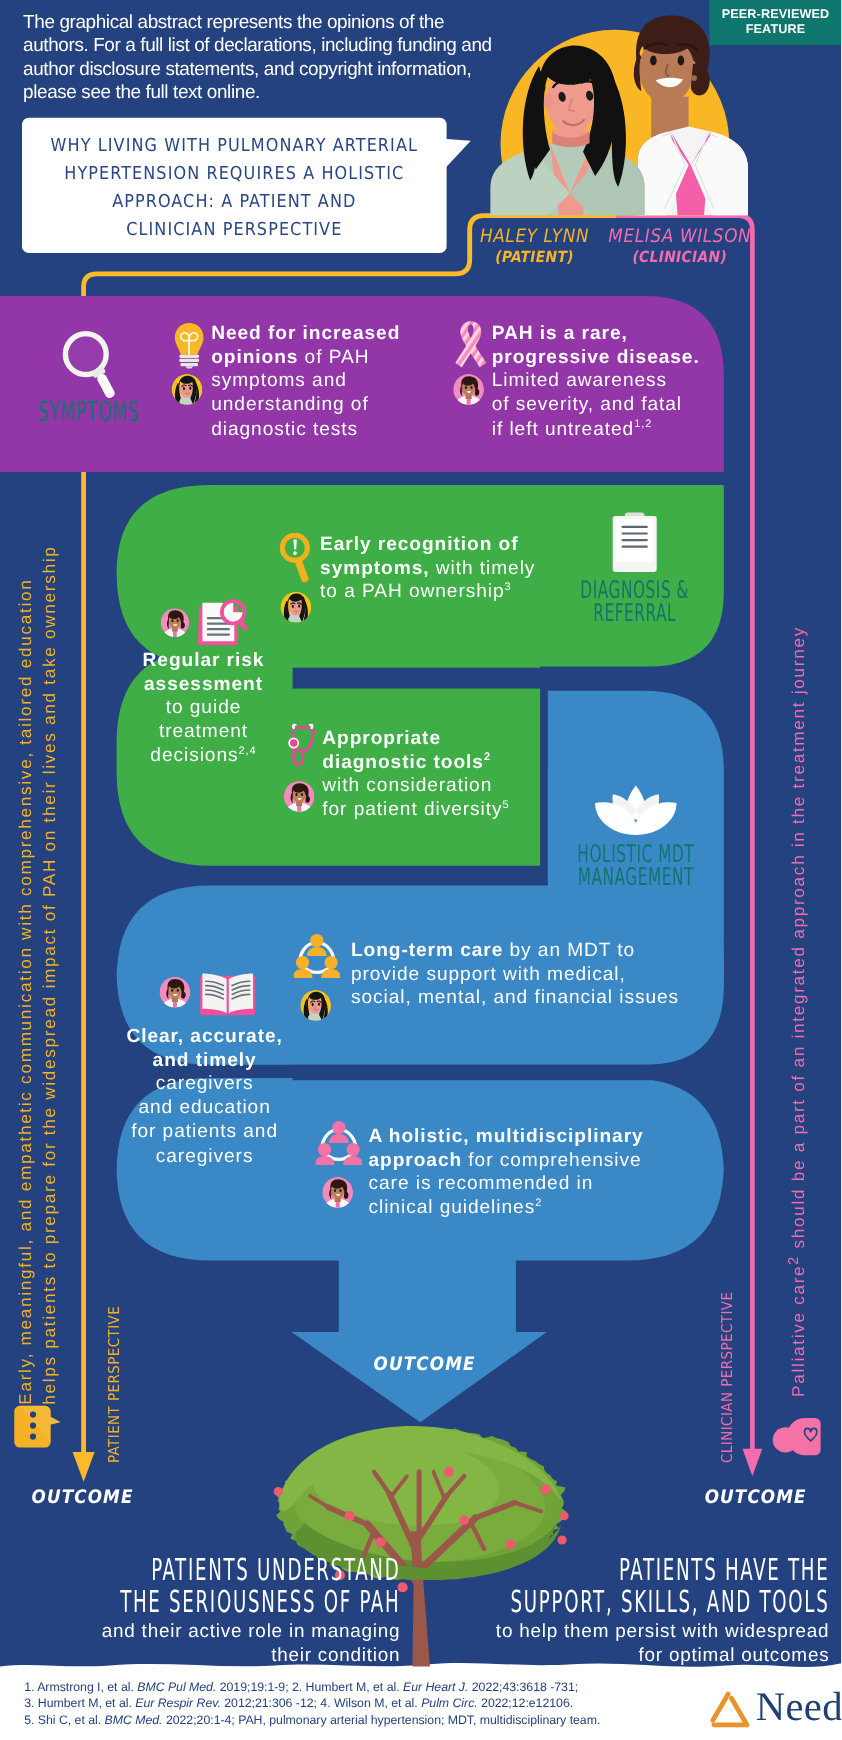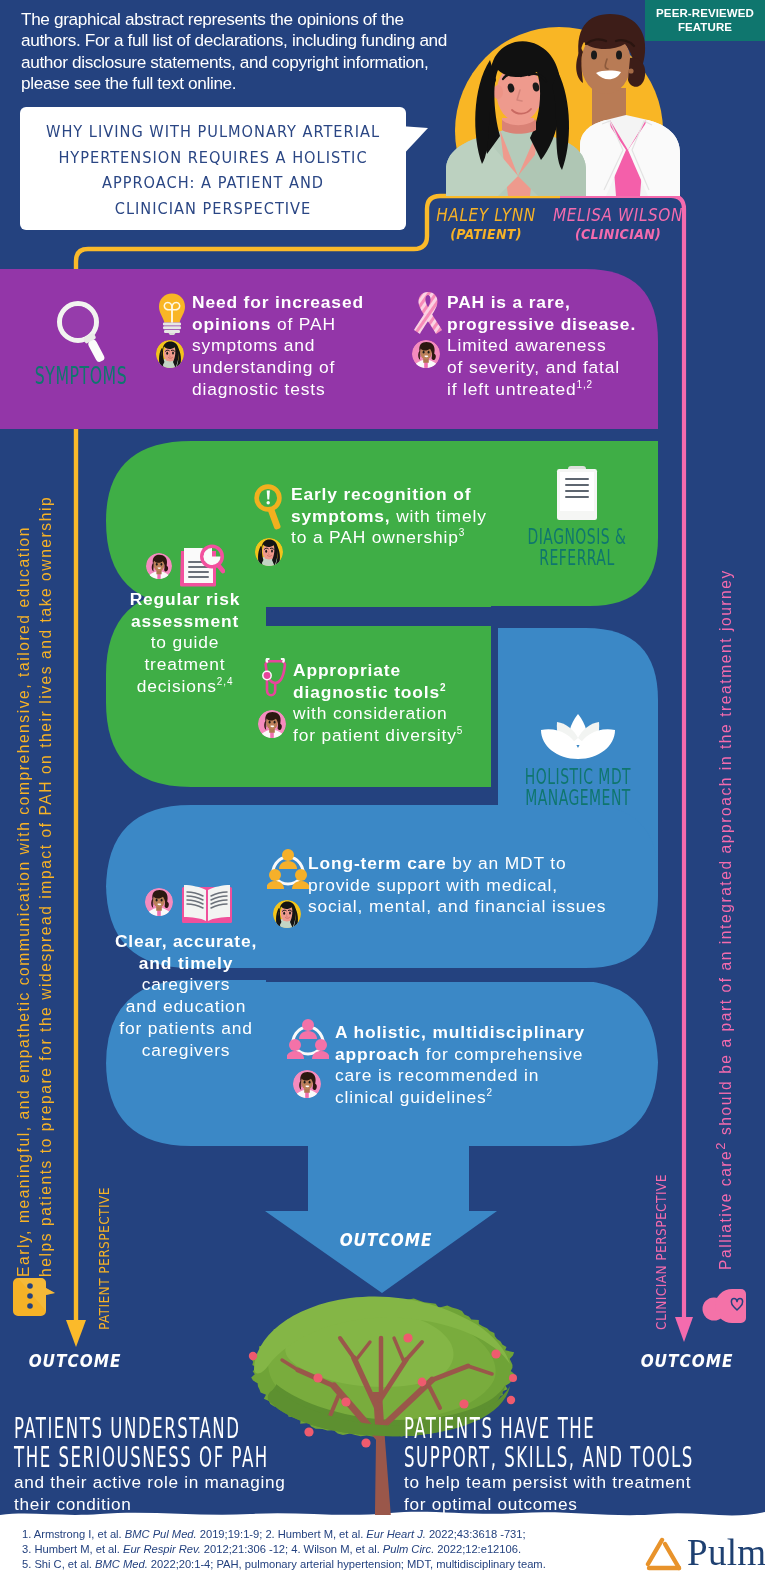--- a/index.html
+++ b/index.html
@@ -26,21 +26,21 @@
   .hdr-label > div{display:block;height:21px;line-height:21px;}
   .hdr-label > div > span{display:inline-block;transform:scaleY(1.42);}
   
   .btxt{color:#fff;font-size:17.4px;line-height:21.7px;letter-spacing:0.85px;}
   .btxt sup{font-size:10px;line-height:0;}
   
   .vrot{transform:rotate(-90deg);transform-origin:left top;white-space:nowrap;line-height:1;}
   
   .ocm{font-family:"DejaVu Sans Condensed","DejaVu Sans",sans-serif;font-style:italic;font-weight:bold;font-size:17px;letter-spacing:1px;color:#fff;text-align:center;}
   
-  .outc{text-align:left;color:#fff;}
+  .outc{text-align:right;color:#fff;}
   .oc-hd{font-family:"DejaVu Sans Condensed","DejaVu Sans",sans-serif;font-weight:300;font-size:18.4px;letter-spacing:1.55px;height:29px;line-height:29px;}
   .oc-hd > span{display:inline-block;transform:scaleY(1.5);transform-origin:center;}
   .oc-sub{font-size:17.2px;line-height:21.5px;letter-spacing:0.7px;}
   
   #refs{left:22px;top:1527px;width:620px;color:#24427F;font-size:11.2px;line-height:15.2px;letter-spacing:-0.02px;}
   #refs i{font-style:italic;}
 </style>
 </head>
 <body>
 
@@ -344,21 +344,21 @@
     <circle cx="21" cy="7" r="6" fill="#F6B02A"></circle>
     <path d="M21 13 C27 13 30 17 30 21 H12 C12 17 15 13 21 13 Z" fill="#F6B02A"></path>
     <circle cx="8" cy="27" r="6" fill="#F6B02A"></circle>
     <path d="M8 33 C14 33 17 37 17 41 H-1 C-1 37 2 33 8 33 Z" fill="#F6B02A"></path>
     <circle cx="34" cy="27" r="6" fill="#F6B02A"></circle>
     <path d="M34 33 C40 33 43 37 43 41 H25 C25 37 28 33 34 33 Z" fill="#F6B02A"></path>
   </svg>
   <svg class="abs" width="28" height="28" viewBox="0 0 28 28" style="left:273px;top:900px;">
       <use href="#avatarPatient"></use>
     </svg>
-  <div class="abs btxt" style="left:308px;top:853px;width:370px;">
+  <div class="abs btxt" style="left:319px;top:853px;width:370px;">
       <div><span style="font-weight: bold;">Long-term care</span><span> by an MDT to</span></div>
       <div><span>provide support with medical,</span></div>
       <div><span>social, mental, and financial issues</span></div>
     </div>
 
   <svg class="abs" width="42" height="44" viewBox="0 0 42 44" style="left:287px;top:1018px;">
     <path d="M21 9 C31 9 38 19 36 30 M21 9 C11 9 4 19 6 30" fill="none" stroke="#FAFAFA" stroke-width="3"></path>
     <path d="M8 30 C12 34 17 36 21 36 C25 36 30 34 34 30" fill="none" stroke="#FAFAFA" stroke-width="3"></path>
     <circle cx="21" cy="7" r="6" fill="#F472A8"></circle>
     <path d="M21 13 C27 13 30 17 30 21 H12 C12 17 15 13 21 13 Z" fill="#F472A8"></path>
@@ -492,32 +492,32 @@
 
   <div class="abs outc" style="left:14px;top:1414px;width:350px;">
     <div class="oc-hd"><span>PATIENTS UNDERSTAND</span></div>
     <div class="oc-hd"><span>THE SERIOUSNESS OF PAH</span></div>
     <div class="oc-sub">and their active role in managing</div>
     <div class="oc-sub">their condition</div>
   </div>
   <div class="abs outc" style="left:404px;top:1414px;width:350px;">
     <div class="oc-hd"><span>PATIENTS HAVE THE</span></div>
     <div class="oc-hd"><span>SUPPORT, SKILLS, AND TOOLS</span></div>
-    <div class="oc-sub">to help team persist with treatment</div>
+    <div class="oc-sub">to help them persist with widespread</div>
     <div class="oc-sub">for optimal outcomes</div>
   </div>
 
   <div class="abs" id="refs">
     <div><span>1. Armstrong I, et al. </span><i>BMC Pul Med.</i><span> 2019;19:1-9; 2. Humbert M, et al. </span><i>Eur Heart J.</i><span> 2022;43:3618 -731;</span></div>
     <div><span>3. Humbert M, et al. </span><i>Eur Respir Rev.</i><span> 2012;21:306 -12; 4. Wilson M, et al. </span><i>Pulm Circ.</i><span> 2022;12:e12106.</span></div>
     <div><span>5. Shi C, et al. </span><i>BMC Med.</i><span> 2022;20:1-4; PAH, pulmonary arterial hypertension; MDT, multidisciplinary team.</span></div>
   </div>
 
   <svg class="abs" width="40" height="38" viewBox="0 0 40 38" style="left:645px;top:1537px;">
     <path d="M4 31 H34" fill="none" stroke="#E8932B" stroke-width="4.4" stroke-linecap="round"></path>
     <path d="M3 27 L17 3" fill="none" stroke="#E8932B" stroke-width="4.4" stroke-linecap="round"></path>
     <path d="M20 7 L34 31" fill="none" stroke="#E8932B" stroke-width="4.4" stroke-linecap="round"></path>
   </svg>
   <div class="abs" style="left:687px;top:1534px;color:#1E4071;font-family:'Liberation Serif','DejaVu Serif',serif;font-size:37px;line-height:37px;letter-spacing:0.3px;">
-    <span>Pulm</span>
+    <span>Need</span>
   </div>
 
 </div>
 
 </body></html>

